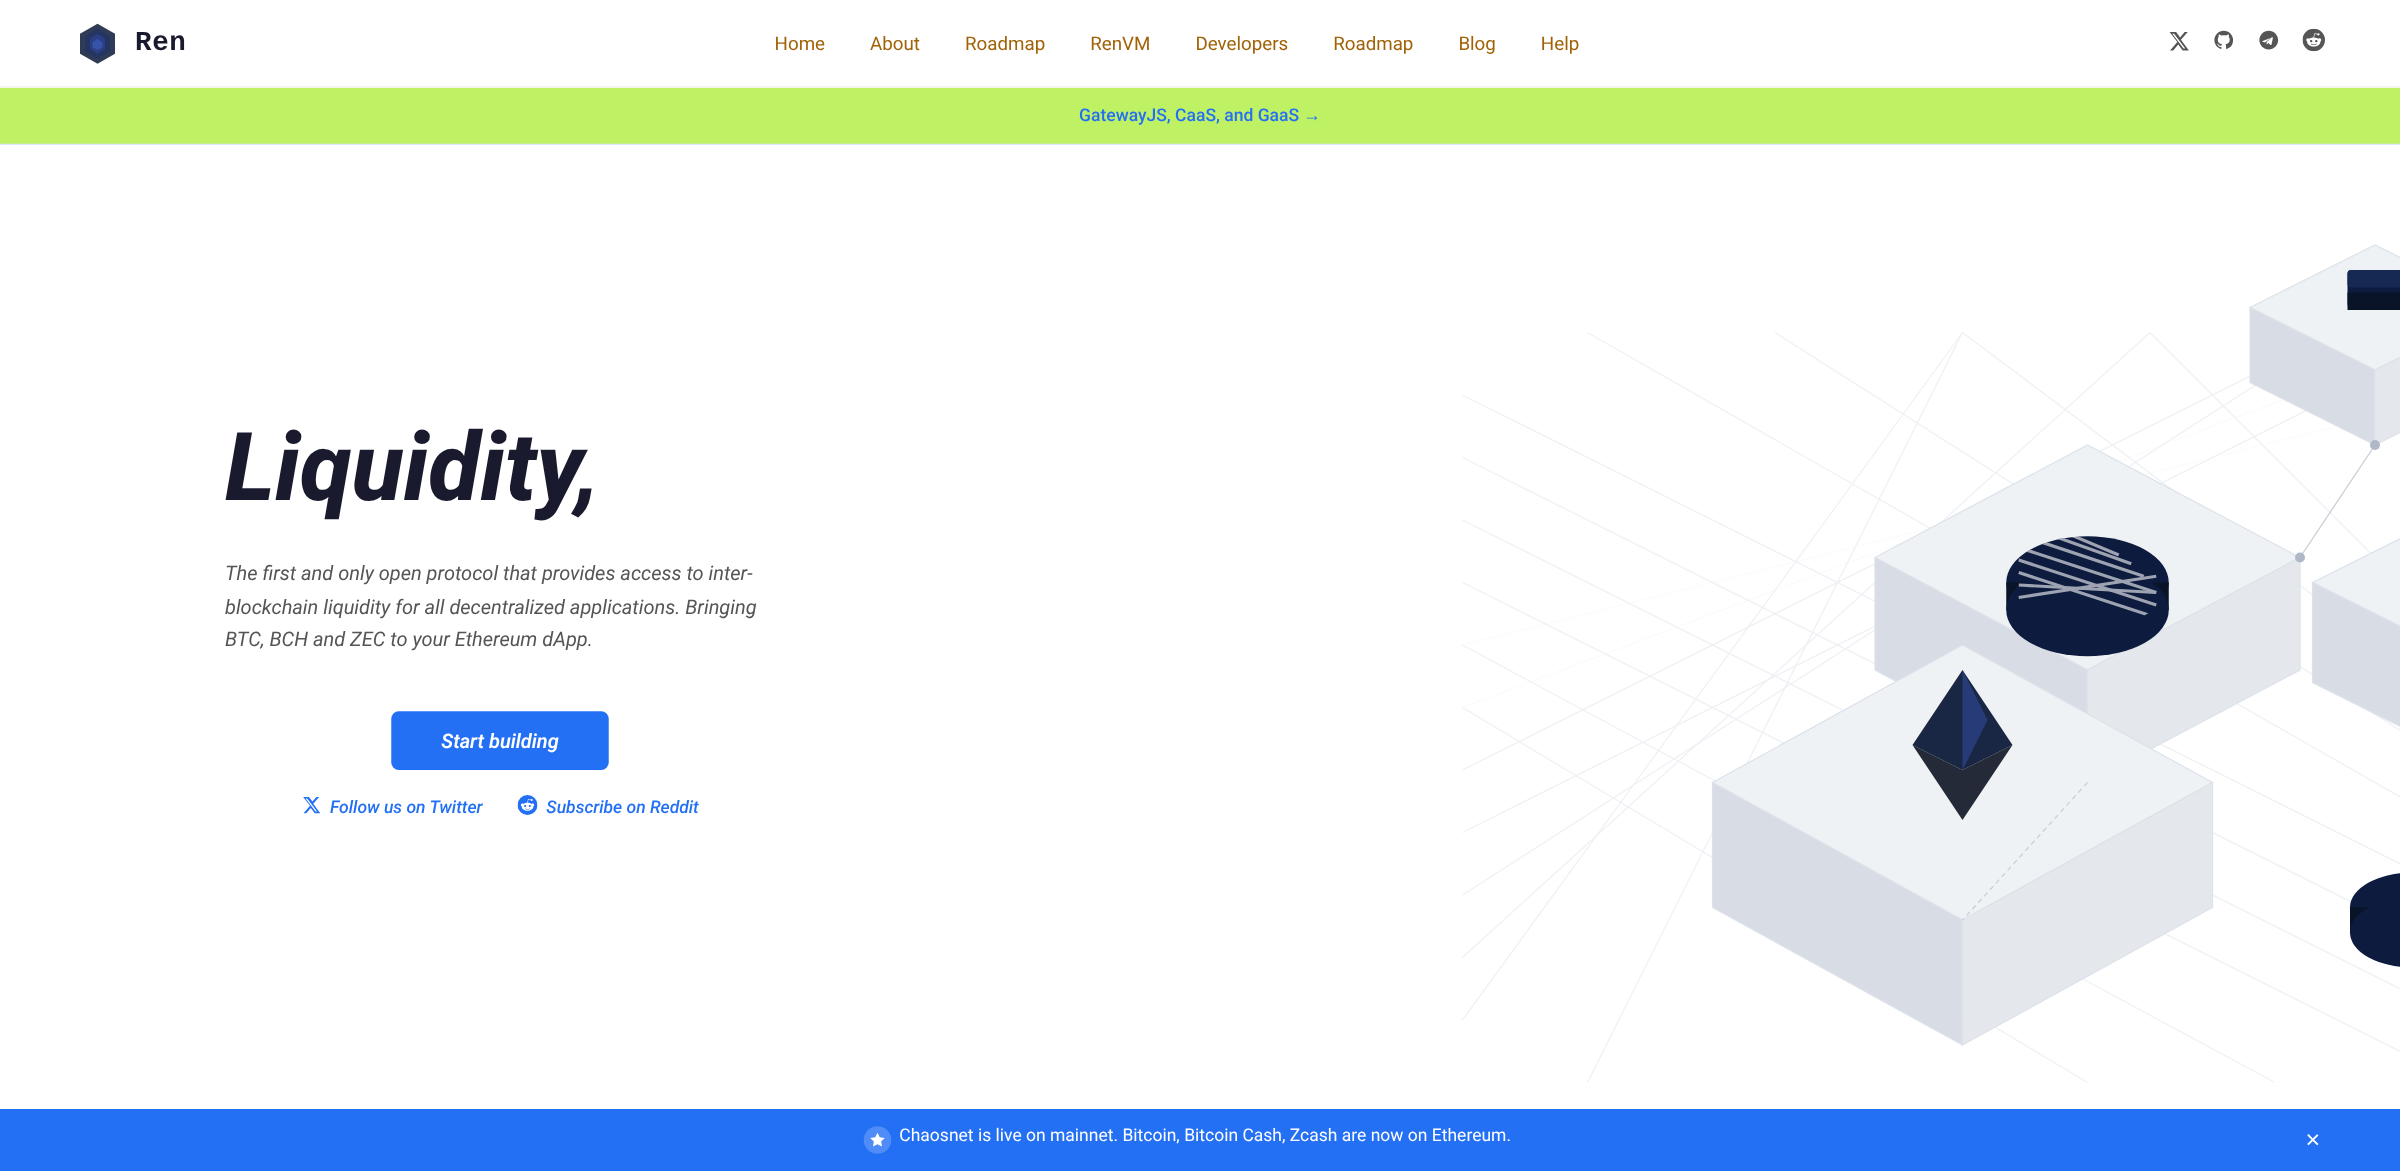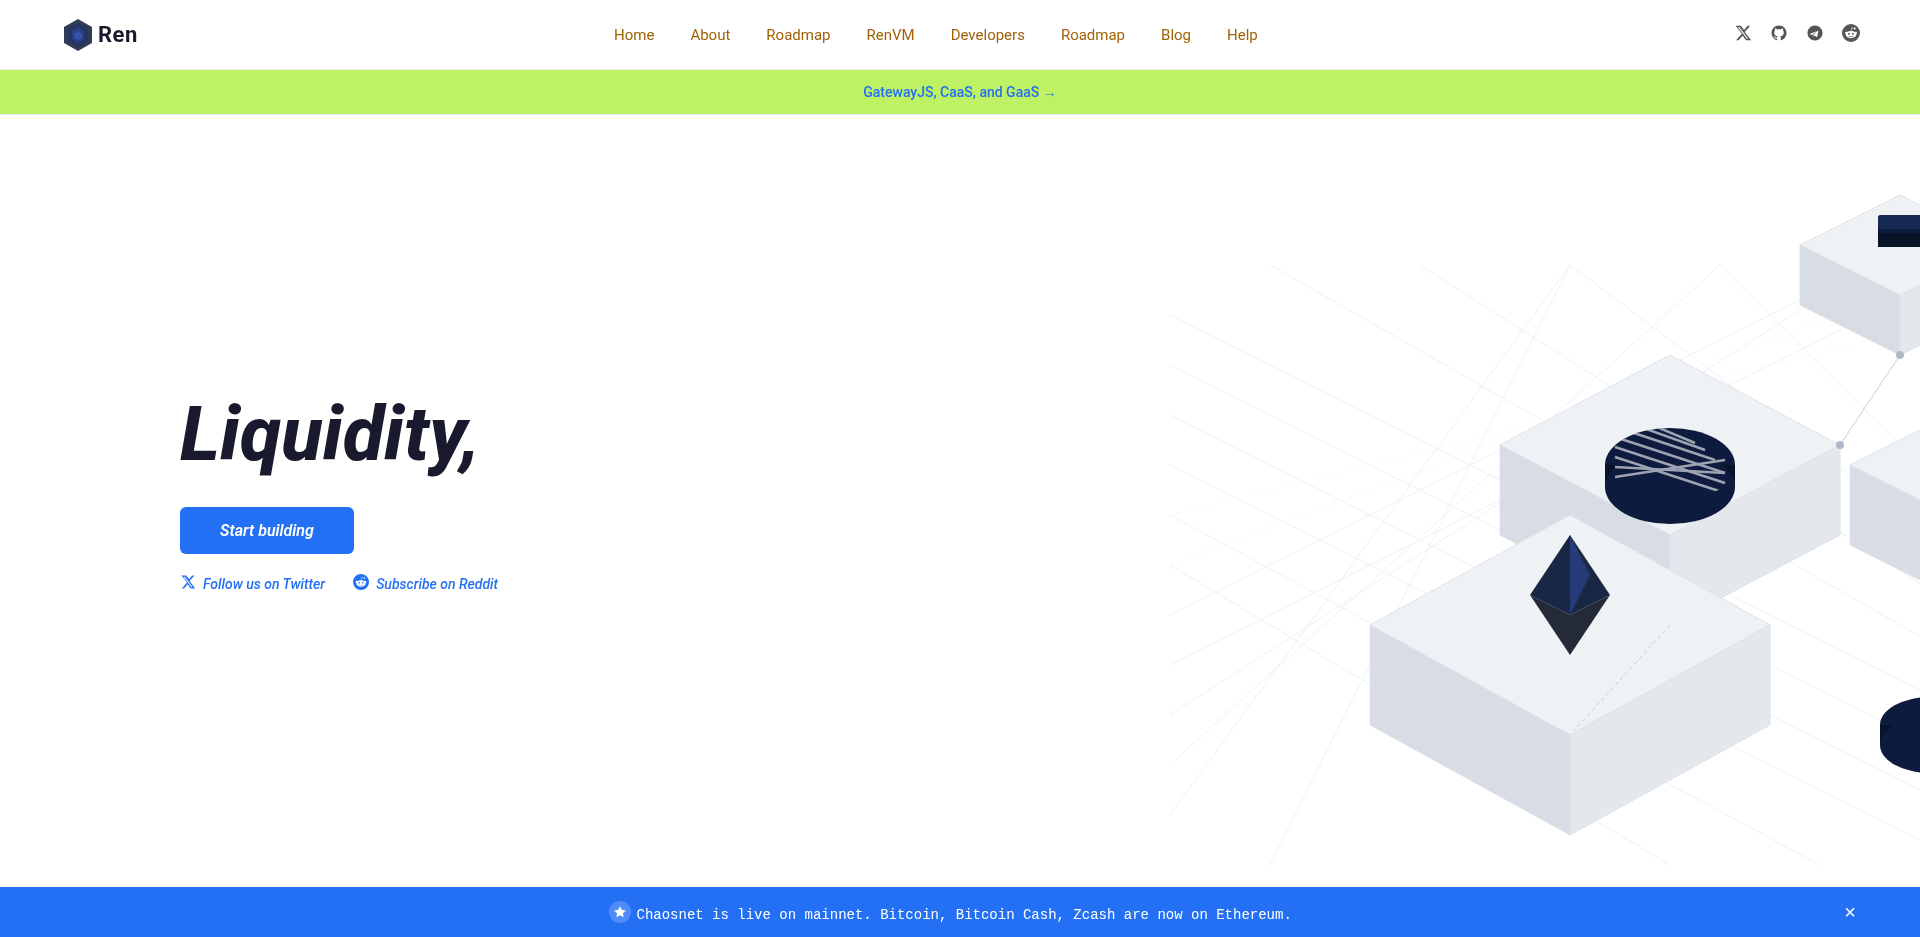--- a/index.html
+++ b/index.html
@@ -13,22 +13,23 @@
       padding: 0 60px;
       height: 70px;
       background: #fff;
       border-bottom: 1px solid #f0f0f0;
       position: relative;
       z-index: 10;
     }
     .logo-area {
       display: flex;
       align-items: center;
-      gap: 2px;
-      text-decoration: none;
+      gap: 12px;
+      text-decoration: none;
+      font-family: Liberation Mono, monospace;
     }
     .logo-icon {
       width: 36px;
       height: 36px;
     }
     .logo-text {
       font-size: 22px;
       font-weight: 700;
       color: #1a1a2e;
       letter-spacing: 0.5px;
@@ -97,20 +98,21 @@
       font-size: 16px;
       color: #555;
       line-height: 1.65;
       max-width: 440px;
       margin-bottom: 44px;
     }
     .hero-cta-row {
       display: flex;
       flex-direction: column;
       gap: 20px;
+      align-items: center;
     }
     .btn-start {
       display: inline-flex;
       align-items: center;
       justify-content: center;
       background: #2470f5;
       color: #fff;
       font-size: 16px;
       font-weight: 600;
       padding: 14px 40px;
@@ -148,25 +150,24 @@
       color: #fff;
       display: flex;
       align-items: center;
       justify-content: center;
       padding: 14px 60px;
       font-size: 14px;
       z-index: 100;
     }
     .bottom-banner-content {
       display: flex;
-      align-items: flex-end;
+      align-items: flex-start;
       gap: 6px;
       flex: 1;
       justify-content: center;
-      font-family: Liberation Mono, monospace;
     }
     .bottom-banner-icon {
       width: 22px;
       height: 22px;
       background: rgba(255,255,255,0.2);
       border-radius: 50%;
       display: flex;
       align-items: center;
       justify-content: center;
       font-size: 12px;
@@ -242,20 +243,21 @@
 
 <div class="announcement-bar">
   <a href="#">GatewayJS, CaaS, and GaaS →</a>
 </div>
 
 <section class="hero">
   <div class="hero-content">
     <h1 class="hero-title">
       <span>Liquidity,</span><br>
     </h1>
+    <p class="hero-desc">The first and only open protocol that provides access to inter-blockchain liquidity for all decentralized applications. Bringing BTC, BCH and ZEC to your Ethereum dApp.</p>
     <div class="hero-cta-row">
       <a href="#" class="btn-start">Start building</a>
       <div class="social-links-row">
         <a href="#" class="social-link">
           <span class="social-link-icon">
             <svg width="16" height="16" viewBox="0 0 24 24" fill="#2470f5">
                 <path d="M18.244 2.25h3.308l-7.227 8.26 8.502 11.24H16.17l-4.714-6.231-5.401 6.231H2.747l7.73-8.835L2.25 2.25h6.921l4.261 5.635zm-1.161 17.52h1.833L7.084 4.126H5.117z"></path>
               </svg>
           </span>
           <span>Follow us on Twitter</span>

